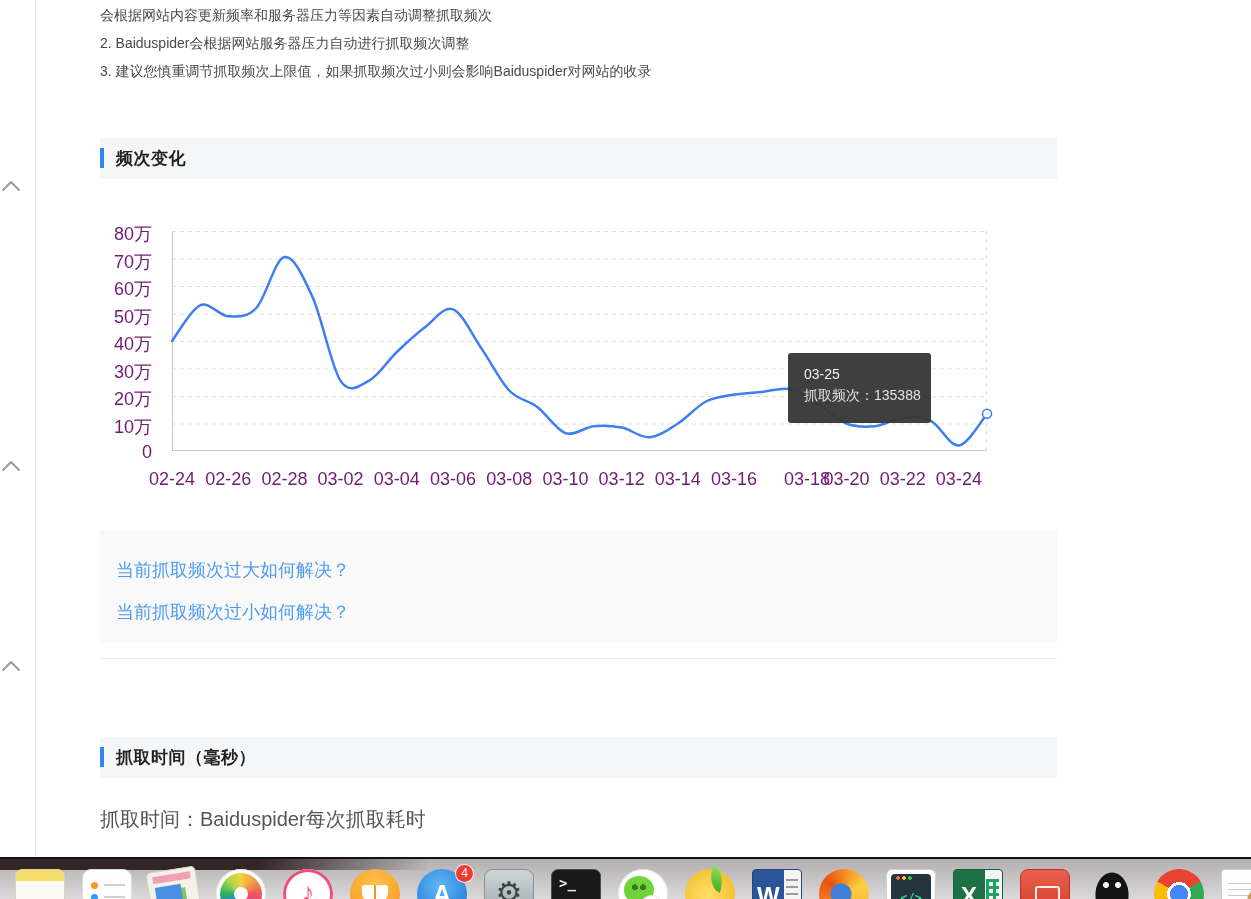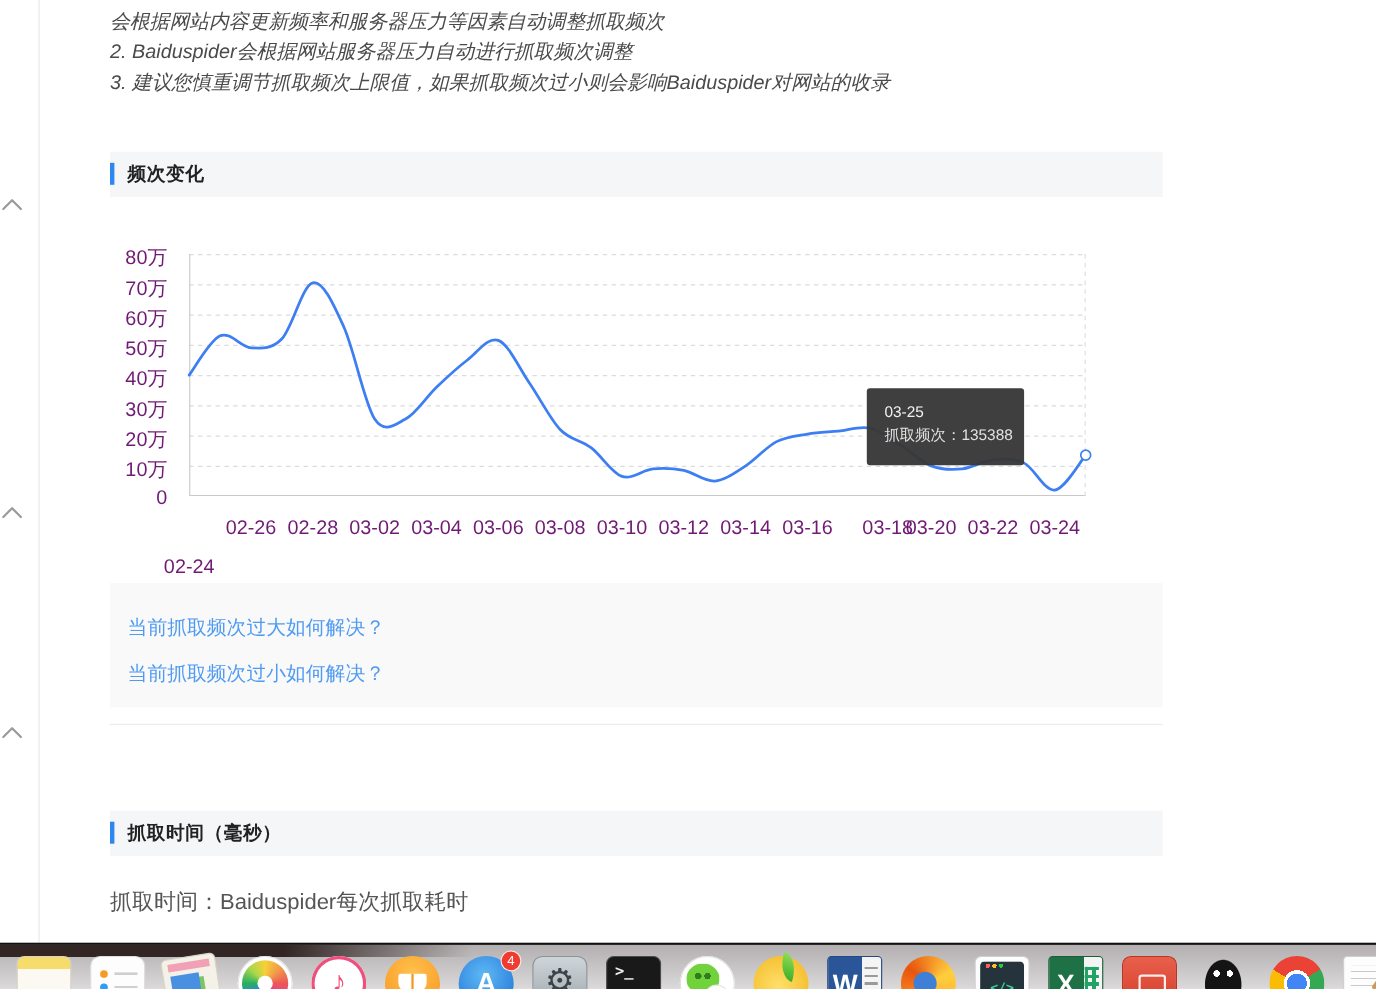--- a/index.html
+++ b/index.html
@@ -9,21 +9,21 @@
     font-family:"Liberation Sans","DejaVu Sans",sans-serif; color:#4a4a4a;
   }
   
   .v-border { position:absolute; left:35px; top:0; height:857px; width:1px; background:#e7e7e7; }
   .chevron { position:absolute; left:1px; width:20px; height:18px; cursor:pointer; }
   .chevron svg { display:block; }
   .chevron:nth-of-type(1){ top:177px; } 
 
   
   .content { position:absolute; left:100px; top:0; width:957px; height:857px; }
-  .intro-line { position:absolute; left:0; font-size:18px; color:#4a4a4a; white-space:nowrap;font-style:italic; }
+  .intro-line { position:absolute; left:0; font-size:14px; color:#4a4a4a; white-space:nowrap; }
 
   .section-bar { position:absolute; left:0; width:957px; height:41px; background:#f5f6f7; }
   .accent { position:absolute; left:0; top:10px; width:4px; height:20px; background:#2e86f0; }
   .section-title { position:absolute; left:16px; top:9px; font-size:17px; font-weight:bold; color:#222; letter-spacing:0.5px; }
 
   
   .plot-svg { position:absolute; left:72px; top:231px; overflow:visible; cursor:crosshair; }
   .axis-label { position:absolute; font-size:18px; color:#701a75; }
   .y-label { width:52px; text-align:right; }
   .x-label { width:60px; text-align:center; }
@@ -187,21 +187,21 @@
       <line x1="0" y1="55.5" x2="815" y2="55.5" stroke="#dcdcdc" stroke-dasharray="4 4"></line>
       <line x1="0" y1="28" x2="815" y2="28" stroke="#dcdcdc" stroke-dasharray="4 4"></line>
       <line x1="0" y1="0.5" x2="815" y2="0.5" stroke="#dcdcdc" stroke-dasharray="4 4"></line>
       <line x1="0.5" y1="0" x2="0.5" y2="220" stroke="#c9c9c9"></line>
       <line x1="0" y1="219.5" x2="815" y2="219.5" stroke="#c9c9c9"></line>
       <line x1="814.5" y1="0" x2="814.5" y2="220" stroke="#dcdcdc" stroke-dasharray="4 4"></line>
       <path d="M0.0,110.0C4.7,104.0 18.7,78.4 28.1,74.3C37.5,70.1 46.8,84.8 56.2,85.2C65.6,85.7 74.9,86.9 84.3,77.0C93.7,67.1 103.0,28.0 112.4,26.1C121.8,24.3 131.1,45.4 140.5,66.0C149.9,86.6 159.3,135.9 168.6,149.9C178.0,163.9 187.4,154.7 196.7,149.9C206.1,145.1 215.5,129.9 224.8,121.0C234.2,112.1 243.6,103.4 252.9,96.3C262.3,89.1 271.7,74.9 281.0,78.4C290.4,81.8 299.8,103.4 309.1,116.9C318.5,130.4 327.9,149.6 337.2,159.5C346.6,169.4 356.0,168.9 365.3,176.0C374.7,183.1 384.1,198.9 393.4,202.1C402.8,205.3 412.2,196.2 421.6,195.3C430.9,194.3 440.3,194.8 449.7,196.6C459.0,198.5 468.4,206.9 477.8,206.3C487.1,205.6 496.5,198.5 505.9,192.5C515.2,186.5 524.6,175.3 534.0,170.5C543.3,165.7 552.7,165.2 562.1,163.6C571.4,162.0 580.8,161.8 590.2,160.9C599.5,160.0 608.9,156.1 618.3,158.1C627.6,160.2 637.0,167.5 646.4,173.3C655.7,179.0 665.1,188.8 674.5,192.5C683.9,196.2 693.2,196.2 702.6,195.3C712.0,194.3 721.3,187.9 730.7,187.0C740.1,186.1 749.4,185.2 758.8,189.8C768.2,194.3 777.5,215.7 786.9,214.5C796.3,213.3 810.3,188.1 815.0,182.8" fill="none" stroke="#3d7ef2" stroke-width="2.5" stroke-linejoin="round" stroke-linecap="round"></path>
       <circle cx="815" cy="182.76829999999998" r="4.5" fill="#fff" stroke="#3d7ef2" stroke-width="1.5"></circle>
     </svg>
   <div id="xaxis">
-      <span class="axis-label x-label" style="position: absolute; left: 42px; top: 469px; margin-top: 36px;">02-24</span>
+      <span class="axis-label x-label" style="position: absolute; left: 42px; top: 469px;">02-24</span>
       <span class="axis-label x-label" style="position: absolute; left: 98.2069px; top: 469px;">02-26</span>
       <span class="axis-label x-label" style="position: absolute; left: 154.414px; top: 469px;">02-28</span>
       <span class="axis-label x-label" style="position: absolute; left: 210.621px; top: 469px;">03-02</span>
       <span class="axis-label x-label" style="position: absolute; left: 266.828px; top: 469px;">03-04</span>
       <span class="axis-label x-label" style="position: absolute; left: 323.034px; top: 469px;">03-06</span>
       <span class="axis-label x-label" style="position: absolute; left: 379.241px; top: 469px;">03-08</span>
       <span class="axis-label x-label" style="position: absolute; left: 435.448px; top: 469px;">03-10</span>
       <span class="axis-label x-label" style="position: absolute; left: 491.655px; top: 469px;">03-12</span>
       <span class="axis-label x-label" style="position: absolute; left: 547.862px; top: 469px;">03-14</span>
       <span class="axis-label x-label" style="position: absolute; left: 604.069px; top: 469px;">03-16</span>

